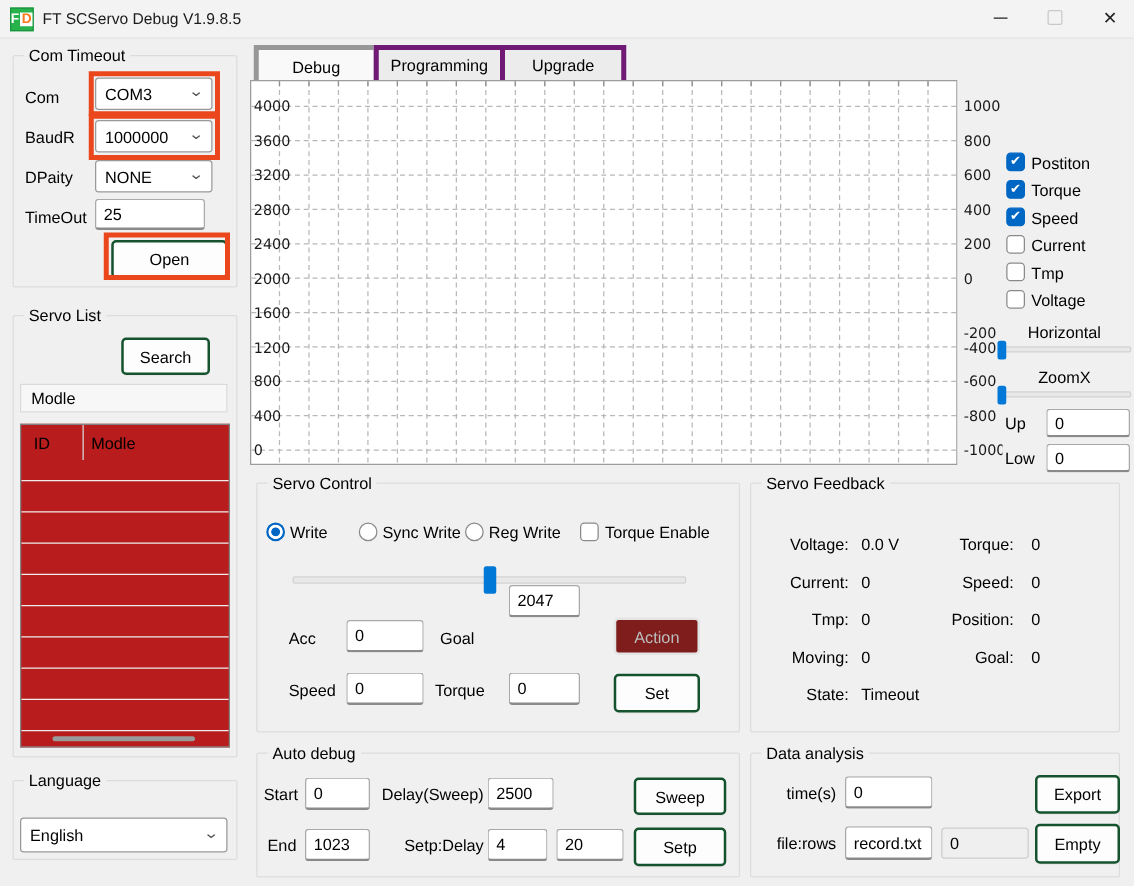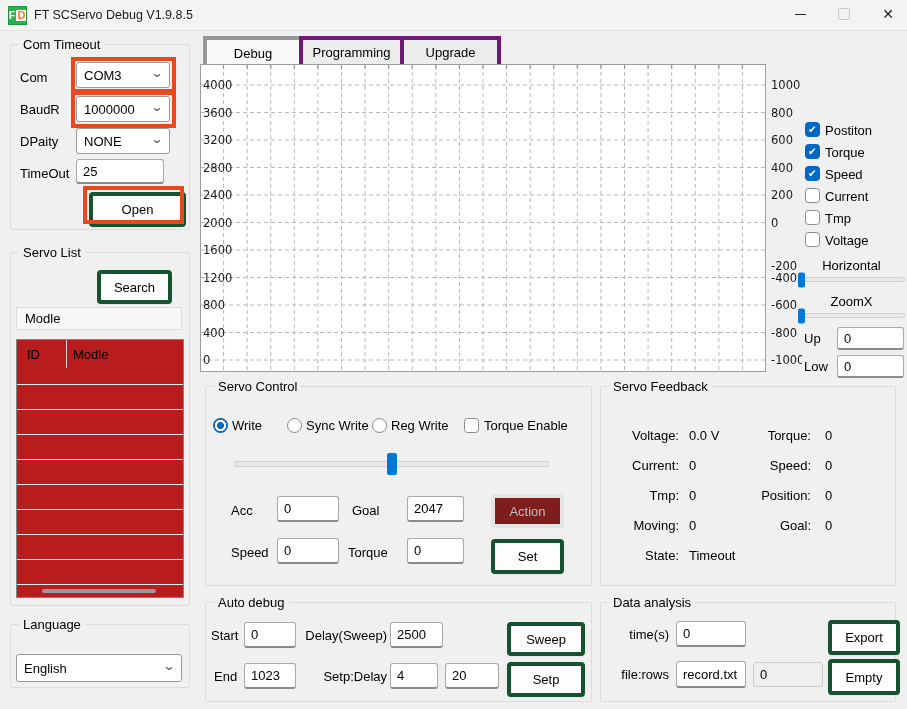--- a/index.html
+++ b/index.html
@@ -14,21 +14,21 @@
   .app-title{position:absolute;left:34px;top:8px;font-size:12.5px;color:#1b1b1b;white-space:nowrap}
   .win-btn{position:absolute;top:2px;width:32px;height:24px;display:flex;align-items:center;justify-content:center;cursor:pointer}
   .min-glyph{width:11px;border-top:1.4px solid #222}
   .max-glyph{width:10px;height:10px;border:1.3px solid #c9c9c9;border-radius:2px}
   .close-glyph{font-size:14px;color:#222;line-height:1}
   
   .groupbox{position:absolute;border:1px solid #dcdcdc;border-radius:2px}
   .gb-label{position:absolute;top:-8px;left:8px;background:#f0f0f0;padding:0 4px;white-space:nowrap}
   
   .btn{position:absolute;display:flex;align-items:center;justify-content:center;background:#fdfdfd;
-       border:4px solid #14532d;border-radius:4px;box-shadow:0 1px 0 rgba(0,0,0,.04);cursor:pointer;white-space:nowrap}
+       border:2px solid #14532d;border-radius:4px;box-shadow:0 1px 0 rgba(0,0,0,.04);cursor:pointer;white-space:nowrap}
   .btn.disabled{color:#bcbcbc;background:#7f1d1d;border-color:#e4e4e4;box-shadow:none;cursor:default}
   .select{position:absolute;background:#fff;border:1px solid #999;border-radius:3px;display:flex;align-items:center;
           justify-content:space-between;padding:0 7px;cursor:pointer;box-sizing:border-box}
   .chev{color:#555;font-size:12px;transform:scaleX(1.3);line-height:1;margin-top:-4px}
   .tinput{position:absolute;background:#fff;border:1px solid #a9a9a9;border-bottom:2px solid #8a8a8a;border-radius:3px;
           padding:0 6px;font:13px "Liberation Sans",sans-serif;box-sizing:border-box;color:#000;outline:none}
   .tinput.dim{background:#efefef;border:1px solid #cdcdcd}
   .lbl{position:absolute;white-space:nowrap}
   .r{text-align:right}
   .c{text-align:center}
@@ -266,21 +266,21 @@
 <div class="cb" style="left:464px;top:418px"></div>
 <div class="lbl" style="left:484px;top:418px">Torque Enable</div>
 
 <div class="sl-track" style="left:234px;top:461px;width:313px;height:4px">
   <div class="sl-thumb big" style="left: calc(50% - 5px);"></div>
 </div>
 
 <div class="lbl" style="left:231px;top:503px">Acc</div>
 <input class="tinput" style="left: 277px; top: 496px; width: 62px; height: 26px;" value="0">
 <div class="lbl" style="left:352px;top:503px">Goal</div>
-<input class="tinput" style="left: 407px; top: 496px; width: 57px; height: 26px;" value="2047">
+<input class="tinput" style="left: 407px; top: 468px; width: 57px; height: 26px;" value="2047">
 <div class="btn disabled" style="left:491px;top:494px;width:65px;height:26px">Action</div>
 <div class="lbl" style="left:231px;top:545px">Speed</div>
 <input class="tinput" style="left: 277px; top: 538px; width: 62px; height: 26px;" value="0">
 <div class="lbl" style="left:348px;top:545px">Torque</div>
 <input class="tinput" style="left: 407px; top: 538px; width: 57px; height: 26px;" value="0">
 <div class="btn" style="left:491px;top:539px;width:65px;height:27px">Set</div>
 
 <div class="groupbox" style="left:600px;top:386px;width:294px;height:198px">
   <div class="gb-label">Servo Feedback</div>
   <div class="lbl r" style="left:0;top:41px;width:78px">Voltage:</div>

